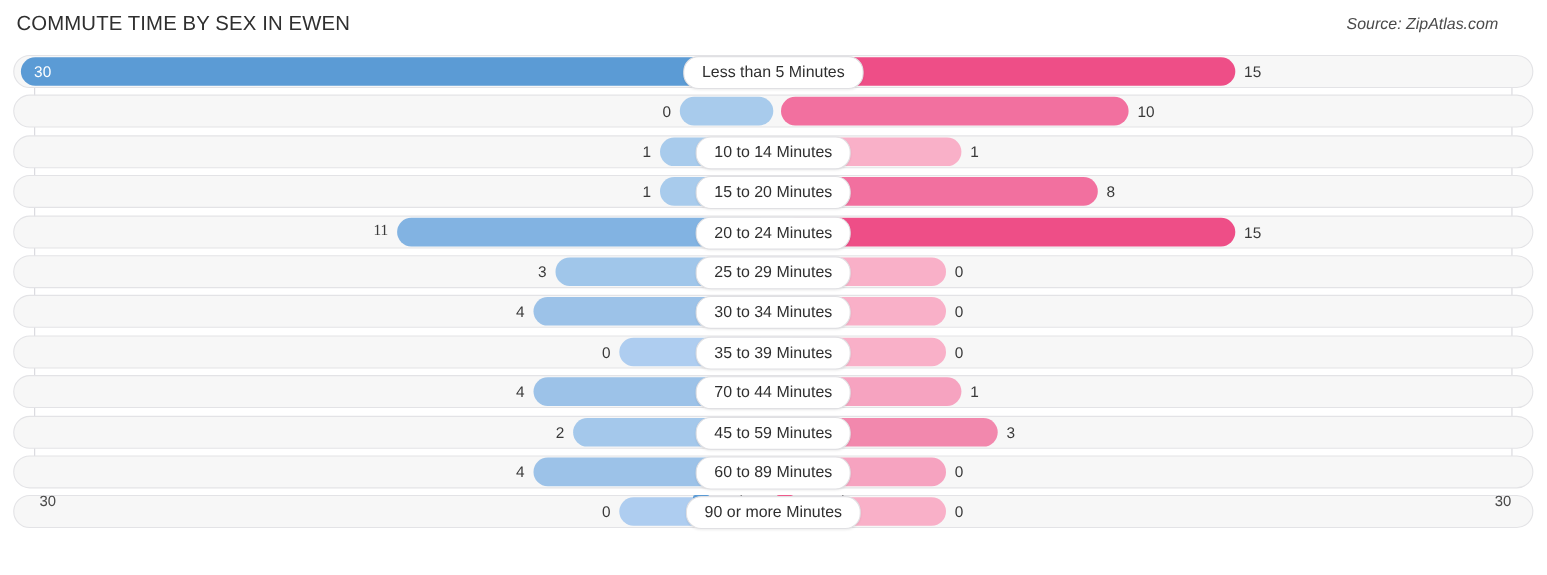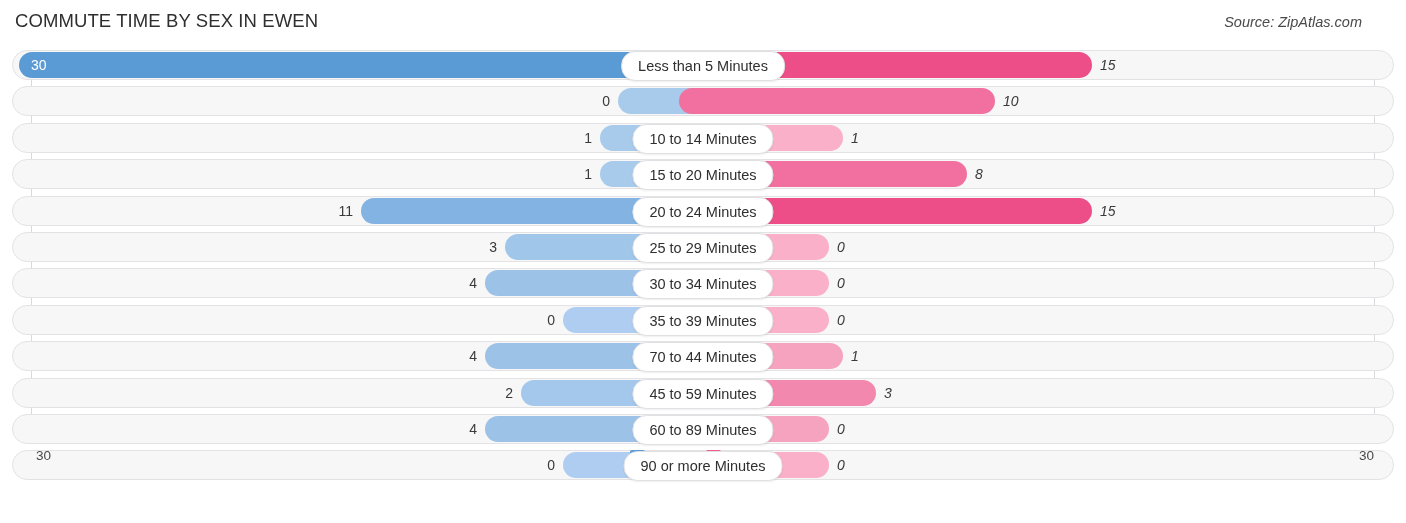--- a/index.html
+++ b/index.html
@@ -84,21 +84,21 @@
     border-radius: 15px;
   }
 
   
   .half {
     position: absolute;
     top: 0;
     height: 30px;
   }
   .half.left  { left: 19px;  width: 684px; }
-  .half.right { left: 679px; width: 684px; font-style: italic; }
+  .half.right { left: 710px; width: 684px; }
 
   .bar {
     position: absolute;
     top: 2px;
     height: 26px;
     border-radius: 13px;
   }
   .bar.male {
     right: 0;
   }
@@ -232,21 +232,21 @@
         <div class="half right">
           <div class="bar female" style="width: 288px; background: rgb(242, 112, 159);"></div>
           <div class="val female-val" style="left: 296px;">8</div>
         </div>
         <div class="cat-pill">15 to 20 Minutes</div>
       </div>
       <div class="row">
         <div class="track"></div>
         <div class="half left">
           <div class="bar male" style="width: 342px; background: rgb(130, 179, 226);"></div>
-          <div class="val male-val" style="right: 350px;">11</div>
+          <div class="val male-val" style="right: 350px; font-family: Liberation Serif, serif;">11</div>
         </div>
         <div class="half right">
           <div class="bar female" style="width: 413px; background: rgb(238, 78, 135);"></div>
           <div class="val female-val" style="left: 421px;">15</div>
         </div>
         <div class="cat-pill">20 to 24 Minutes</div>
       </div>
       <div class="row">
         <div class="track"></div>
         <div class="half left">

